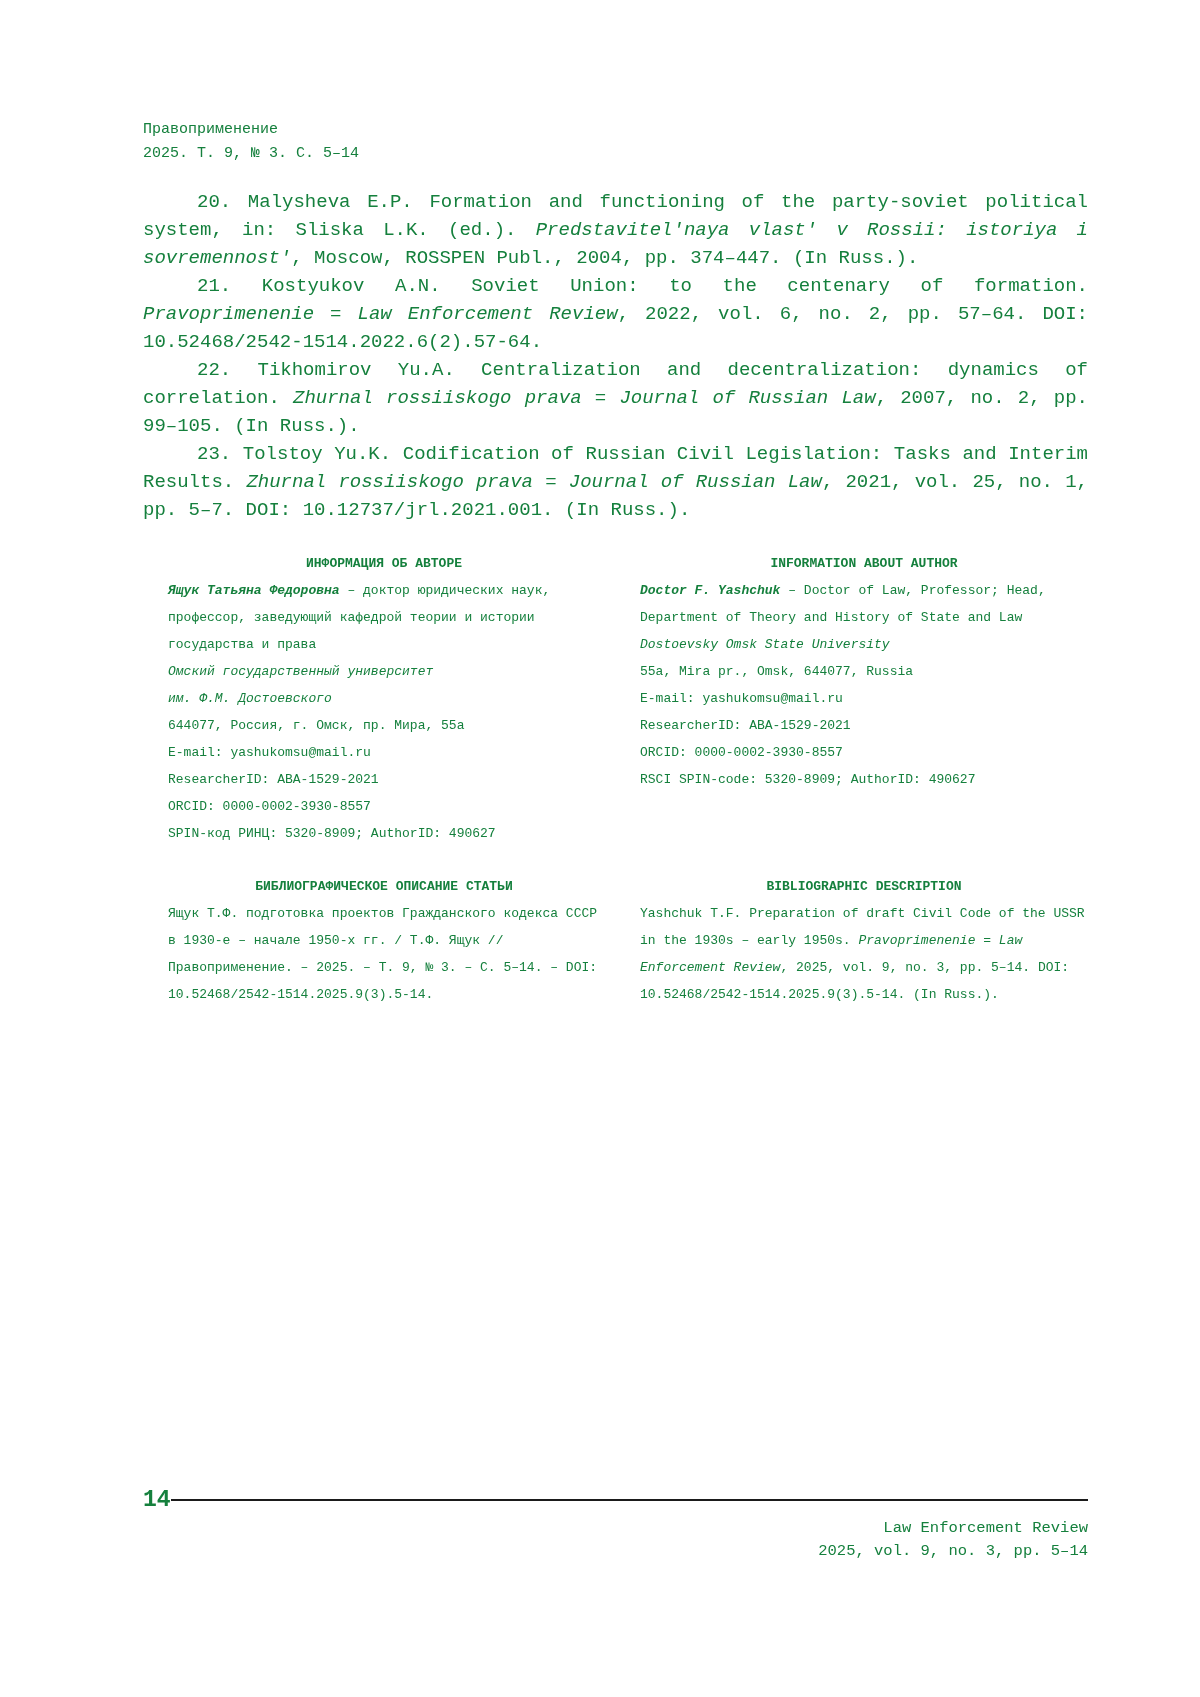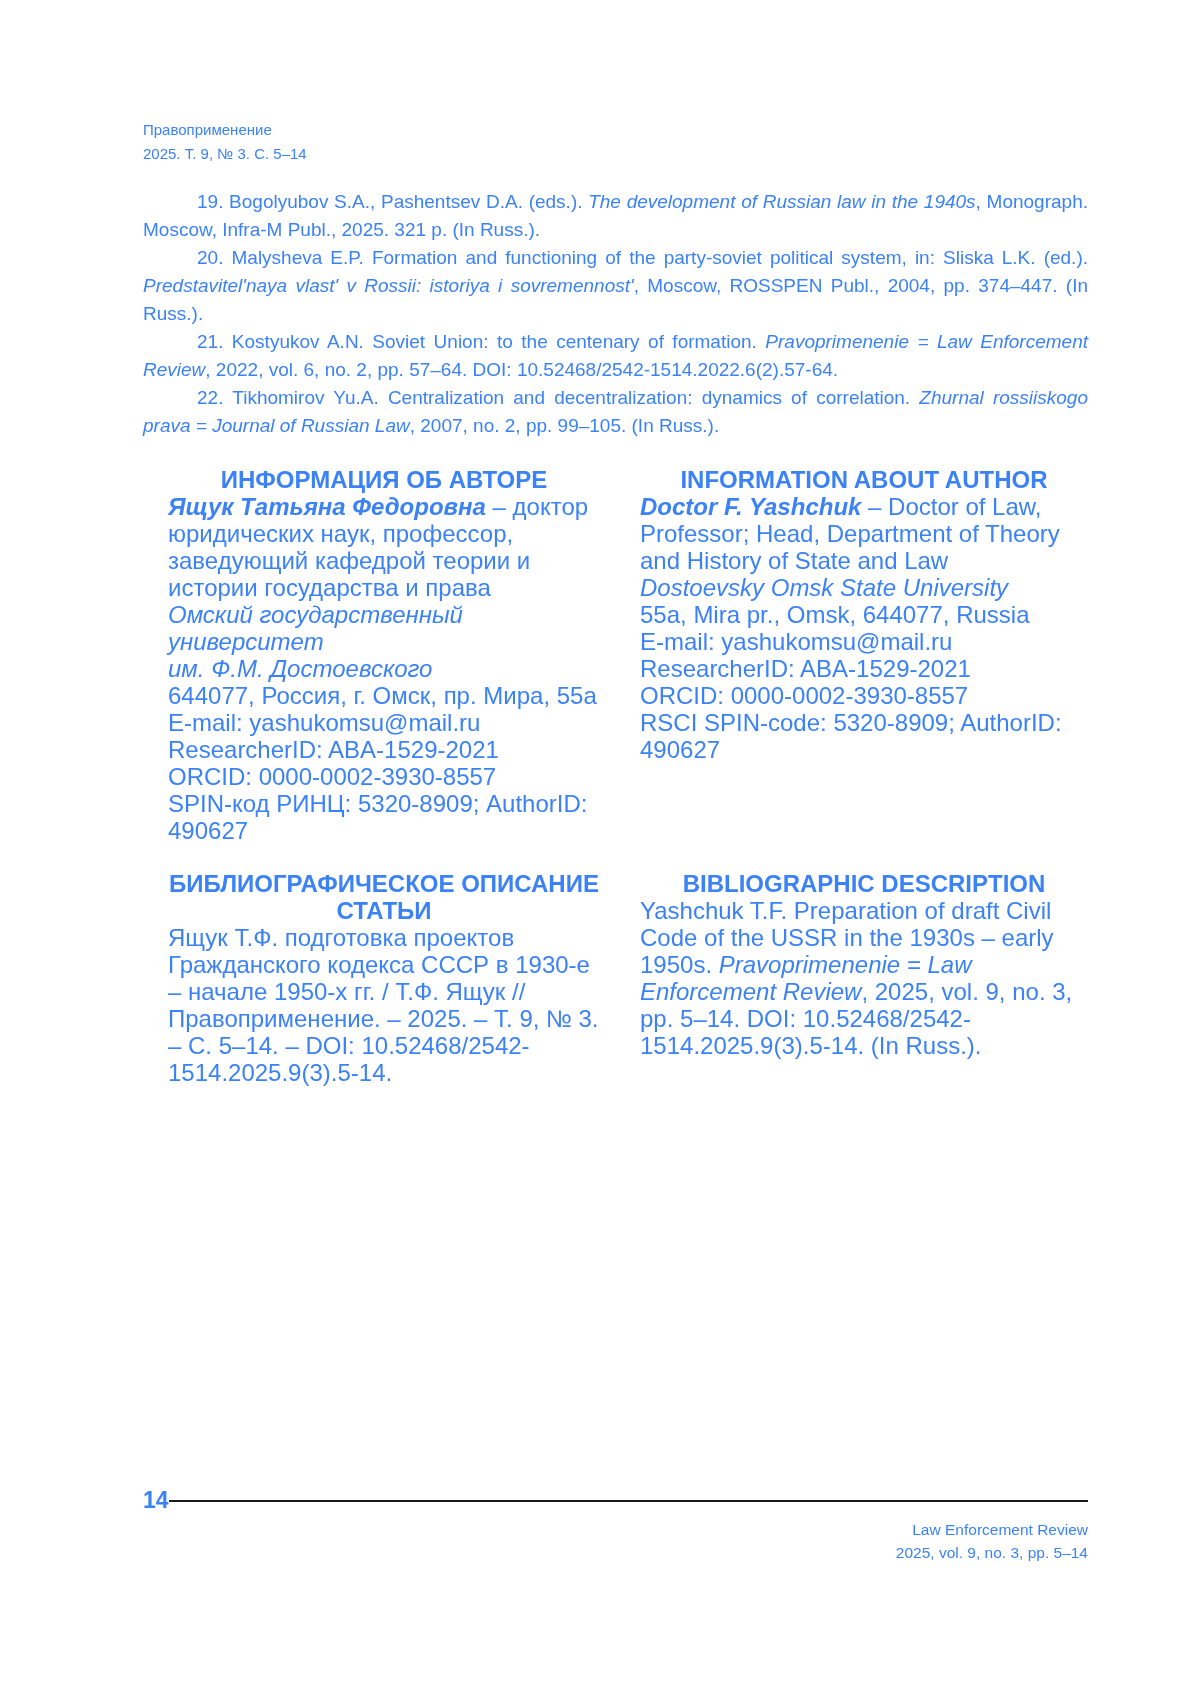--- a/index.html
+++ b/index.html
@@ -1,22 +1,22 @@
 <!DOCTYPE html>
 <html lang="ru"><head>
 <meta charset="utf-8">
 <style>
   html, body { margin: 0; padding: 0; background: #ffffff; }
   .page {
     position: relative;
     width: 1200px;
     height: 1697px;
     background: #ffffff;
-    color: #3b82f6;
-    font-family: Liberation Sans, sans-serif;
+    color: #15803d;
+    font-family: Liberation Mono, monospace;
     overflow: hidden;
   }
   .content { margin-left: 143px; margin-right: 112px; } 
 
   
   .header { padding-top: 118px; }
   .journal-line { font-size: 15px; line-height: 24px; }
   .rule-row { display: flex; align-items: center; margin-top: 14px; }
   .rule-row .rule { flex: 0 0 778px; height: 3px; background: #1b1b1b; }
   .rule-row .issn { margin-left: 12px; font-size: 15.5px; white-space: nowrap; }
@@ -33,21 +33,21 @@
   .ref i { font-style: italic; }
 
   
   .twocol {
     display: grid;
     grid-template-columns: 432px 448px;
     column-gap: 40px;
     padding-left: 25px;
     margin-top: 26px;
   }
-  .col { font-size: 24px; line-height: 27px; }
+  .col { font-size: 13px; line-height: 27px; }
   .col-heading {
     font-weight: bold;
     text-align: center;
     margin: 0 0 1px 0;
   }
   .col p { margin: 0; }
   .name { font-weight: bold; font-style: italic; }
   .affil { font-style: italic; }
 
   
@@ -72,24 +72,24 @@
 
 <div class="page">
   <div class="content">
 
     <div class="header">
       <div class="journal-line">Правоприменение</div>
       <div class="journal-line">2025. Т. 9, № 3. С. 5–14</div>
     </div>
 
     <div class="refs">
-      <p class="ref"><span>19. Bogolyubov S.A., Pashentsev D.A. (eds.). </span><i>The development of Russian law in the 1940s</i><span>, Monograph. Moscow, Infra-M Publ., 2025. 321 p. (In Russ.).</span></p>
       <p class="ref"><span>20. Malysheva E.P. Formation and functioning of the party-soviet political system, in: Sliska L.K. (ed.). </span><i>Predstavitel'naya vlast' v Rossii: istoriya i sovremennost'</i><span>, Moscow, ROSSPEN Publ., 2004, pp. 374–447. (In Russ.).</span></p>
       <p class="ref"><span>21. Kostyukov A.N. Soviet Union: to the centenary of formation. </span><i>Pravoprimenenie = Law Enforcement Review</i><span>, 2022, vol. 6, no. 2, pp. 57–64. DOI: 10.52468/2542-1514.2022.6(2).57-64.</span></p>
       <p class="ref"><span>22. Tikhomirov Yu.A. Centralization and decentralization: dynamics of correlation. </span><i>Zhurnal rossiiskogo prava = Journal of Russian Law</i><span>, 2007, no. 2, pp. 99–105. (In Russ.).</span></p>
+      <p class="ref"><span>23. Tolstoy Yu.K. Codification of Russian Civil Legislation: Tasks and Interim Results. </span><i>Zhurnal rossiiskogo prava = Journal of Russian Law</i><span>, 2021, vol. 25, no. 1, pp. 5–7. DOI: 10.12737/jrl.2021.001. (In Russ.).</span></p>
     </div>
 
     <div class="twocol">
       <div class="col">
         <p class="col-heading">ИНФОРМАЦИЯ ОБ АВТОРЕ</p>
         <p><span class="name">Ящук Татьяна Федоровна</span><span> – доктор юридических наук, профессор, заведующий кафедрой теории и истории государства и права</span></p>
         <p class="affil"><span>Омский государственный университет</span><br><span>им. Ф.М. Достоевского</span></p>
         <p>644077, Россия, г. Омск, пр. Мира, 55а</p>
         <p>E-mail: yashukomsu@mail.ru</p>
         <p>ResearcherID: ABA-1529-2021</p>

